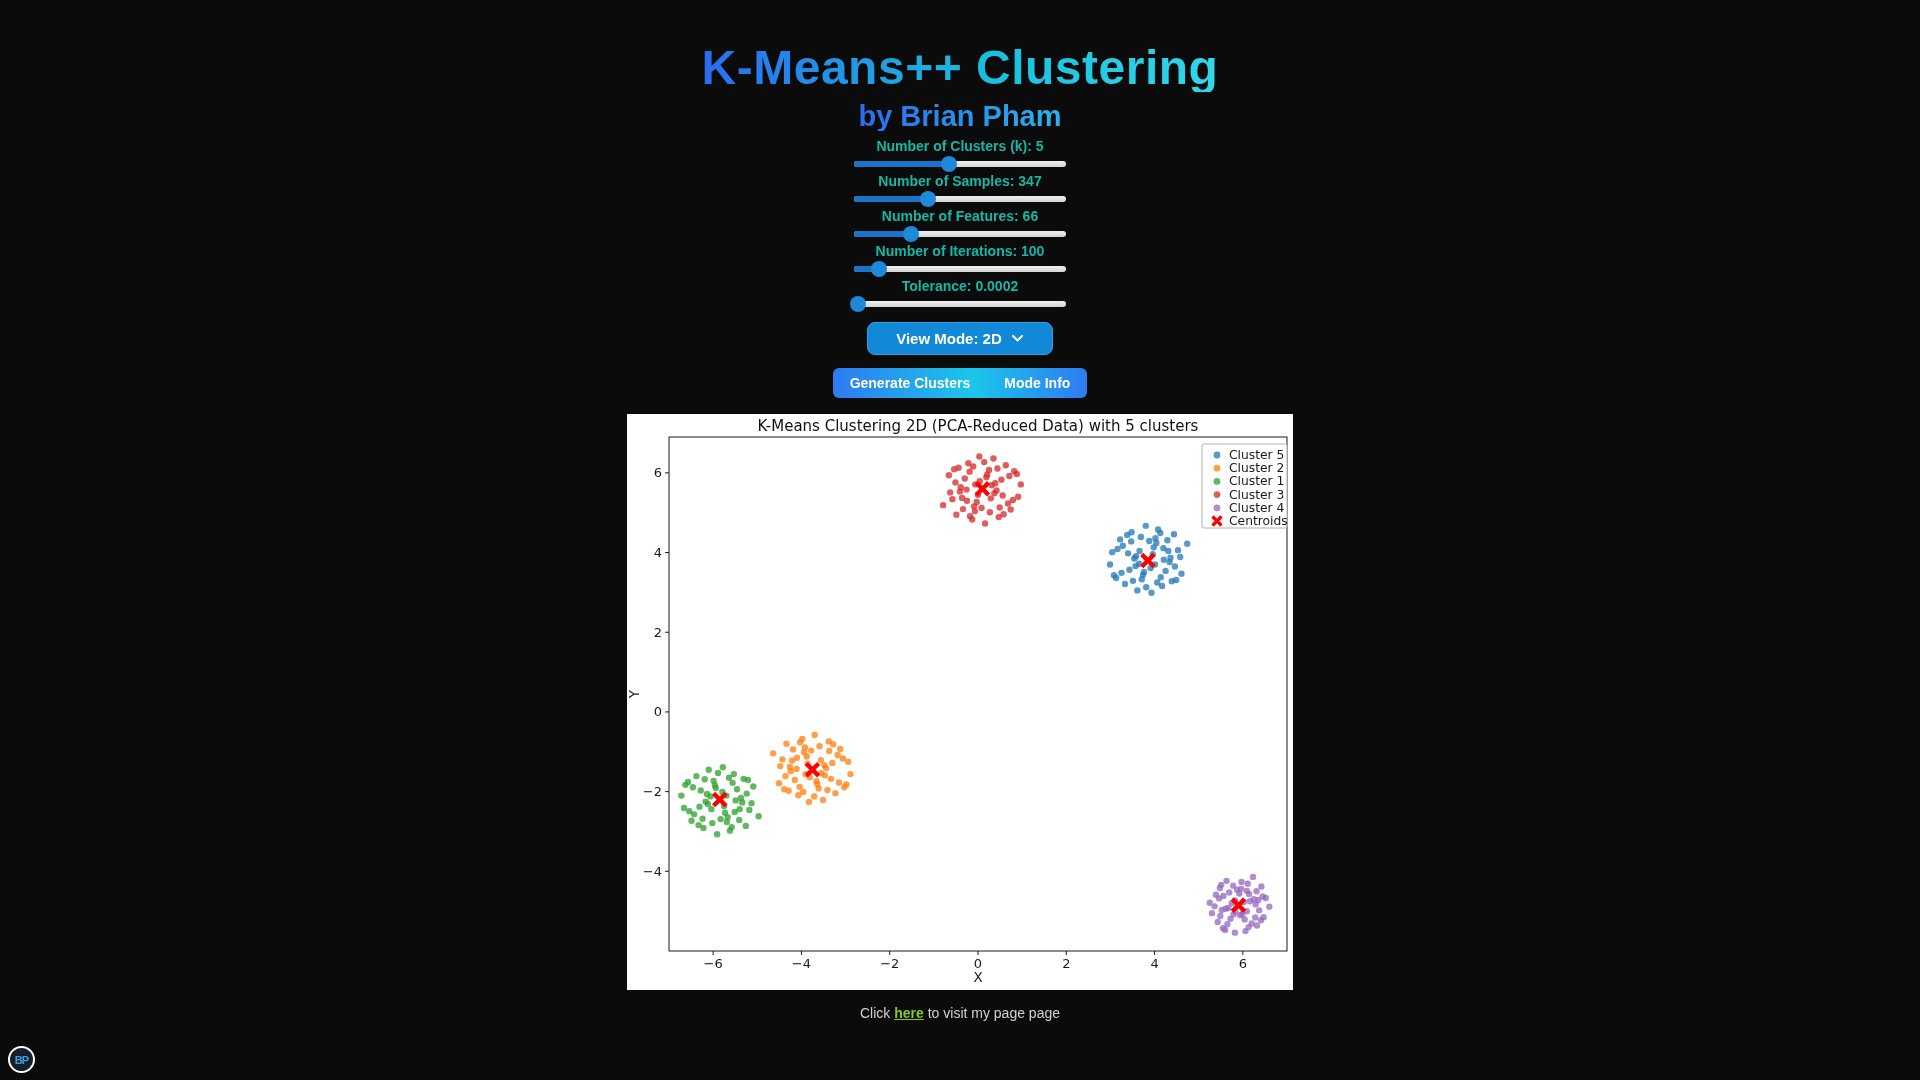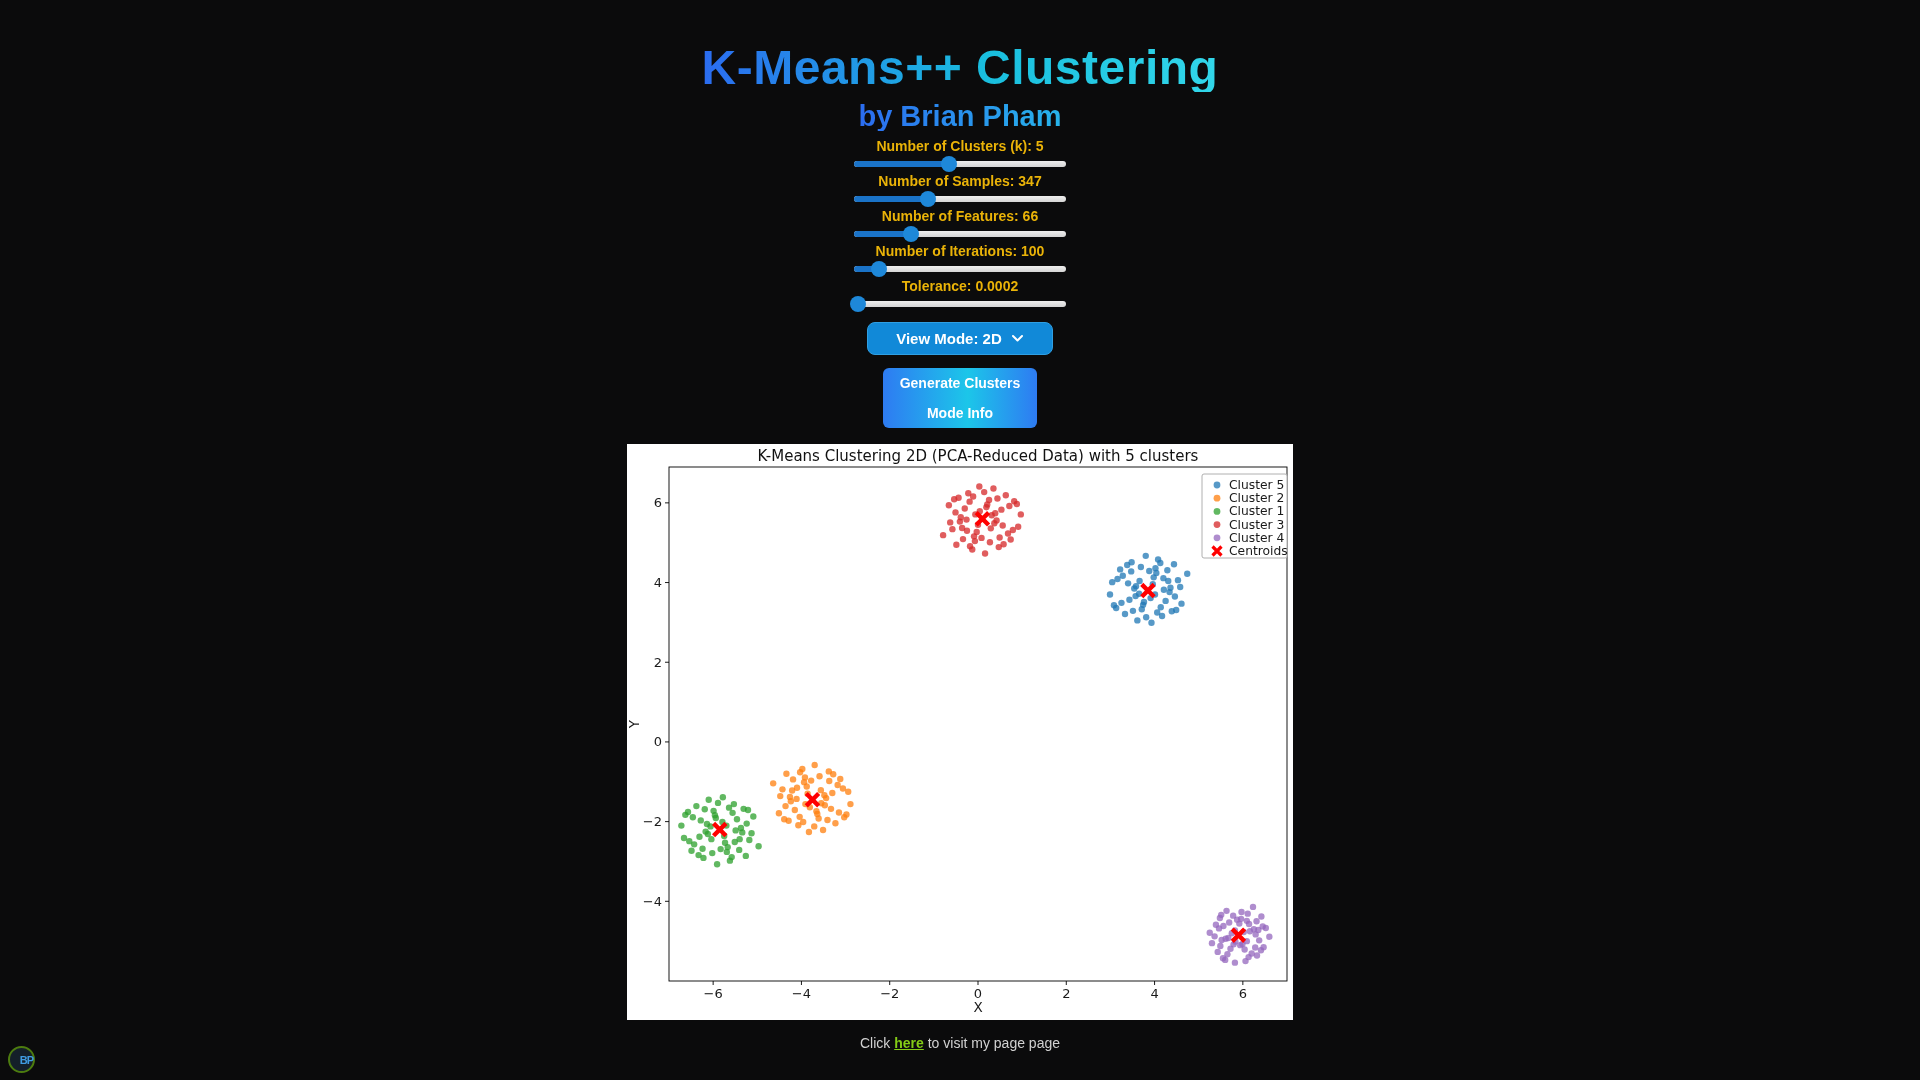--- a/index.html
+++ b/index.html
@@ -17,49 +17,48 @@
     background:linear-gradient(90deg,var(--accent-blue,#2b6cf0) 0%,#19bede 55%,var(--accent-cyan,#32d7ea) 100%);
     -webkit-background-clip:text;background-clip:text;color:transparent;text-align:center;
   }
   .page-subtitle{
     margin:10px 0 0;font-size:29px;font-weight:700;line-height:1;
     background:linear-gradient(90deg,var(--accent-blue,#2b6cf0) 0%,#27b4ea 100%);
     -webkit-background-clip:text;background-clip:text;color:transparent;
   }
   .sliders{margin-top:8px;width:212px;}
   .slider-group{margin-bottom:2px;text-align:center;}
-  .slider-label{font-size:14px;font-weight:700;color:#eab308;margin-bottom:3px;line-height:14px;}
+  .slider-label{font-size:14px;font-weight:700;color:#14b8a6;margin-bottom:3px;line-height:14px;}
   .slider{position:relative;height:16px;width:212px;cursor:pointer;}
   .slider-track{position:absolute;top:5px;left:0;right:0;height:6px;border-radius:3px;
     background:linear-gradient(#efefef,#d5d5d5);}
   .slider-fill{height:100%;border-radius:3px 0 0 3px;background:var(--slider-fill,#1a73c8);}
   .slider-thumb{position:absolute;top:0;width:16px;height:16px;border-radius:50%;
     background:var(--slider-thumb,#1e88d9);transform:translateX(-8px);}
   .view-mode-btn{
     margin-top:8px;display:flex;align-items:center;gap:9px;
     background:var(--view-btn-bg,#1189d8);border:1px solid #2f9fe3;border-radius:8px;
     color:#fff;font-family:inherit;font-weight:700;font-size:15px;
     padding:8px 28px;cursor:pointer;line-height:1;
   }
   .btn-bar{
     margin-top:13px;display:flex;border-radius:6px;overflow:hidden;
     background:linear-gradient(90deg,var(--btn-grad-1,#2e7bf2) 0%,var(--btn-grad-2,#1cc6e9) 55%,var(--btn-grad-1,#3f82f6) 100%);
-    flex-direction:column;
   }
   .bar-btn{
     background:transparent;border:none;color:#fff;font-family:inherit;
     font-weight:700;font-size:14px;padding:8px 17px;cursor:pointer;line-height:1;
   }
   .plot-card{margin-top:16px;width:666px;height:576px;background:#ffffff;}
   .footer{margin-top:15px;font-size:14px;color:#d2d2d2;}
   .footer a{color:#84cc16;font-weight:700;text-decoration:underline;cursor:pointer;}
   .bp-logo{
     position:absolute;left:8px;bottom:7px;width:27px;height:27px;border-radius:50%;
-    background:#141f29;border:2px solid #4d7c0f;box-sizing:border-box;
-    display:flex;align-items:center;justify-content:flex-end;
+    background:#141f29;border:2px solid #ffffff;box-sizing:border-box;
+    display:flex;align-items:center;justify-content:center;
     color:#3f9be0;font-size:11px;font-weight:700;letter-spacing:-1px;cursor:pointer;
   }
 </style>
 </head>
 <body style="background: rgb(11, 11, 12);">
 
 <div class="app">
 
   <h1 class="page-title">K-Means++ Clustering</h1>
   <h2 class="page-subtitle">by Brian Pham</h2>

